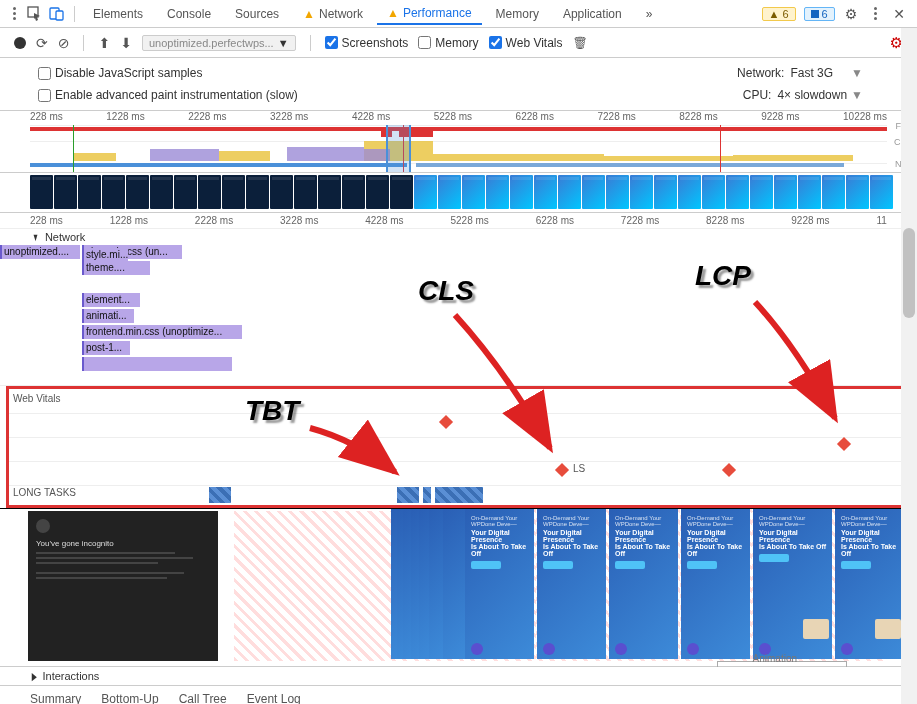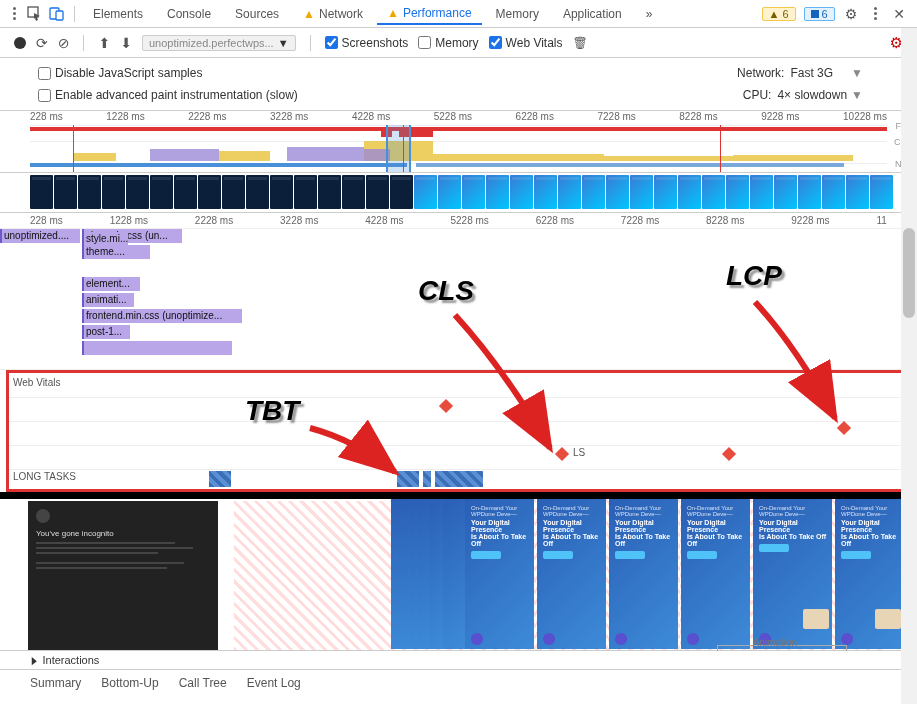--- a/index.html
+++ b/index.html
@@ -65,21 +65,21 @@
 
 .wvbox{border:3px solid #d33;margin:0 6px;position:relative;height:122px;}
 .wv-lbl{position:absolute;left:4px;font-size:10px;color:#555;}
 .wv-row{position:absolute;left:0;right:0;border-top:1px solid #eee;}
 .diamond{position:absolute;width:10px;height:10px;background:#e74c3c;transform:rotate(45deg);}
 .ls-lbl{position:absolute;font-size:10px;color:#555;}
 .longtask{position:absolute;height:16px;background:repeating-linear-gradient(45deg,#3b6fb5,#3b6fb5 4px,#5a8fd5 4px,#5a8fd5 8px);}
 
 .frames-row{height:10px;font-size:11px;color:#333;padding-left:30px;opacity:.6;}
 
-.screens{height:158px;padding:2px 28px;display:flex;gap:16px;overflow:hidden;position:relative;border-top:7px solid #000000;}
+.screens{height:158px;padding:2px 28px;display:flex;gap:16px;overflow:hidden;position:relative;border-top:1px solid #000000;}
 .scr-dark{width:190px;height:150px;background:#222;color:#bbb;font-size:7px;padding:8px;flex-shrink:0;position:relative;}
 .scr-hatch{flex:1;height:150px;background:repeating-linear-gradient(45deg,#fdd,#fdd 3px,#fff 3px,#fff 8px);position:relative;}
 .scr-frames{position:absolute;top:0;left:190px;right:0;height:150px;display:flex;}
 .scr-card{height:150px;background:linear-gradient(135deg,#2a5fb5,#3d8bd9);flex-shrink:0;position:relative;padding:6px;color:#fff;font-size:6px;margin-left:1px;}
 .scr-hatch2{position:absolute;top:0;height:150px;background:repeating-linear-gradient(45deg,#fdd,#fdd 3px,#fff 3px,#fff 8px);}
 
 .interactions{height:20px;border-top:1px solid #ccc;border-bottom:1px solid #ccc;padding:2px 30px;font-size:11px;color:#333;display:flex;align-items:center;position:relative;}
 .anim-lbl{position:absolute;right:120px;font-size:10px;color:#777;top:-14px;}
 .anim-brace{position:absolute;right:70px;top:-6px;width:130px;height:6px;border-top:1px solid #aaa;border-left:1px solid #aaa;border-right:1px solid #aaa;}
 
@@ -283,20 +283,21 @@
       <span>3228 ms</span>
       <span>4228 ms</span>
       <span>5228 ms</span>
       <span>6228 ms</span>
       <span>7228 ms</span>
       <span>8228 ms</span>
       <span>9228 ms</span>
       <span>11</span>
     </div>
   <div class="tl-sect">
+    <div class="tl-hdr"><span class="tri">▼</span><span>Network</span></div>
     <div class="netrows" id="netrows">
         <div class="netbar" style="left: 0px; width: 80px; top: 0px;">unoptimized....</div>
         <div class="netbar" style="left: 82px; width: 100px; top: 0px;">slow.min.css (un...</div>
         <div class="netbar" style="left: 82px; width: 46px; top: 3px;">style.mi...</div>
         <div class="netbar" style="left: 82px; width: 68px; top: 16px;">theme....</div>
         <div class="netbar" style="left: 82px; width: 58px; top: 48px;">element...</div>
         <div class="netbar" style="left: 82px; width: 52px; top: 64px;">animati...</div>
         <div class="netbar" style="left: 82px; width: 160px; top: 80px;">frontend.min.css (unoptimize...</div>
         <div class="netbar" style="left: 82px; width: 48px; top: 96px;">post-1...</div>
         <div class="netbar" style="left: 82px; width: 150px; top: 112px;"></div>
@@ -401,21 +402,21 @@
   <div class="bt">Call Tree</div>
   <div class="bt">Event Log</div>
 </div>
 
 <div class="scrolltrack">
   <div class="scrollthumb" style="top:200px;height:90px"></div>
 </div>
 
 <div class="annot" style="left:245px;top:395px">TBT</div>
 <div class="annot" style="left:418px;top:275px">CLS</div>
-<div class="annot" style="left:726px;top:260px">LCP</div>
+<div class="annot" style="left:695px;top:260px">LCP</div>
 
 <svg class="arrow" style="left:300px;top:410px" width="120" height="80">
   <defs>
       <marker id="ah1" markerWidth="12" markerHeight="12" refX="9" refY="4" orient="auto">
         <path d="M0,0 L10,4 L0,8 Z" fill="#d22"></path>
       </marker>
     </defs>
   <path d="M10,18 Q55,30 95,62" stroke="#d22" stroke-width="6" fill="none" marker-end="url(#ah1)"></path>
 </svg>
 <svg class="arrow" style="left:440px;top:300px" width="130" height="160">

